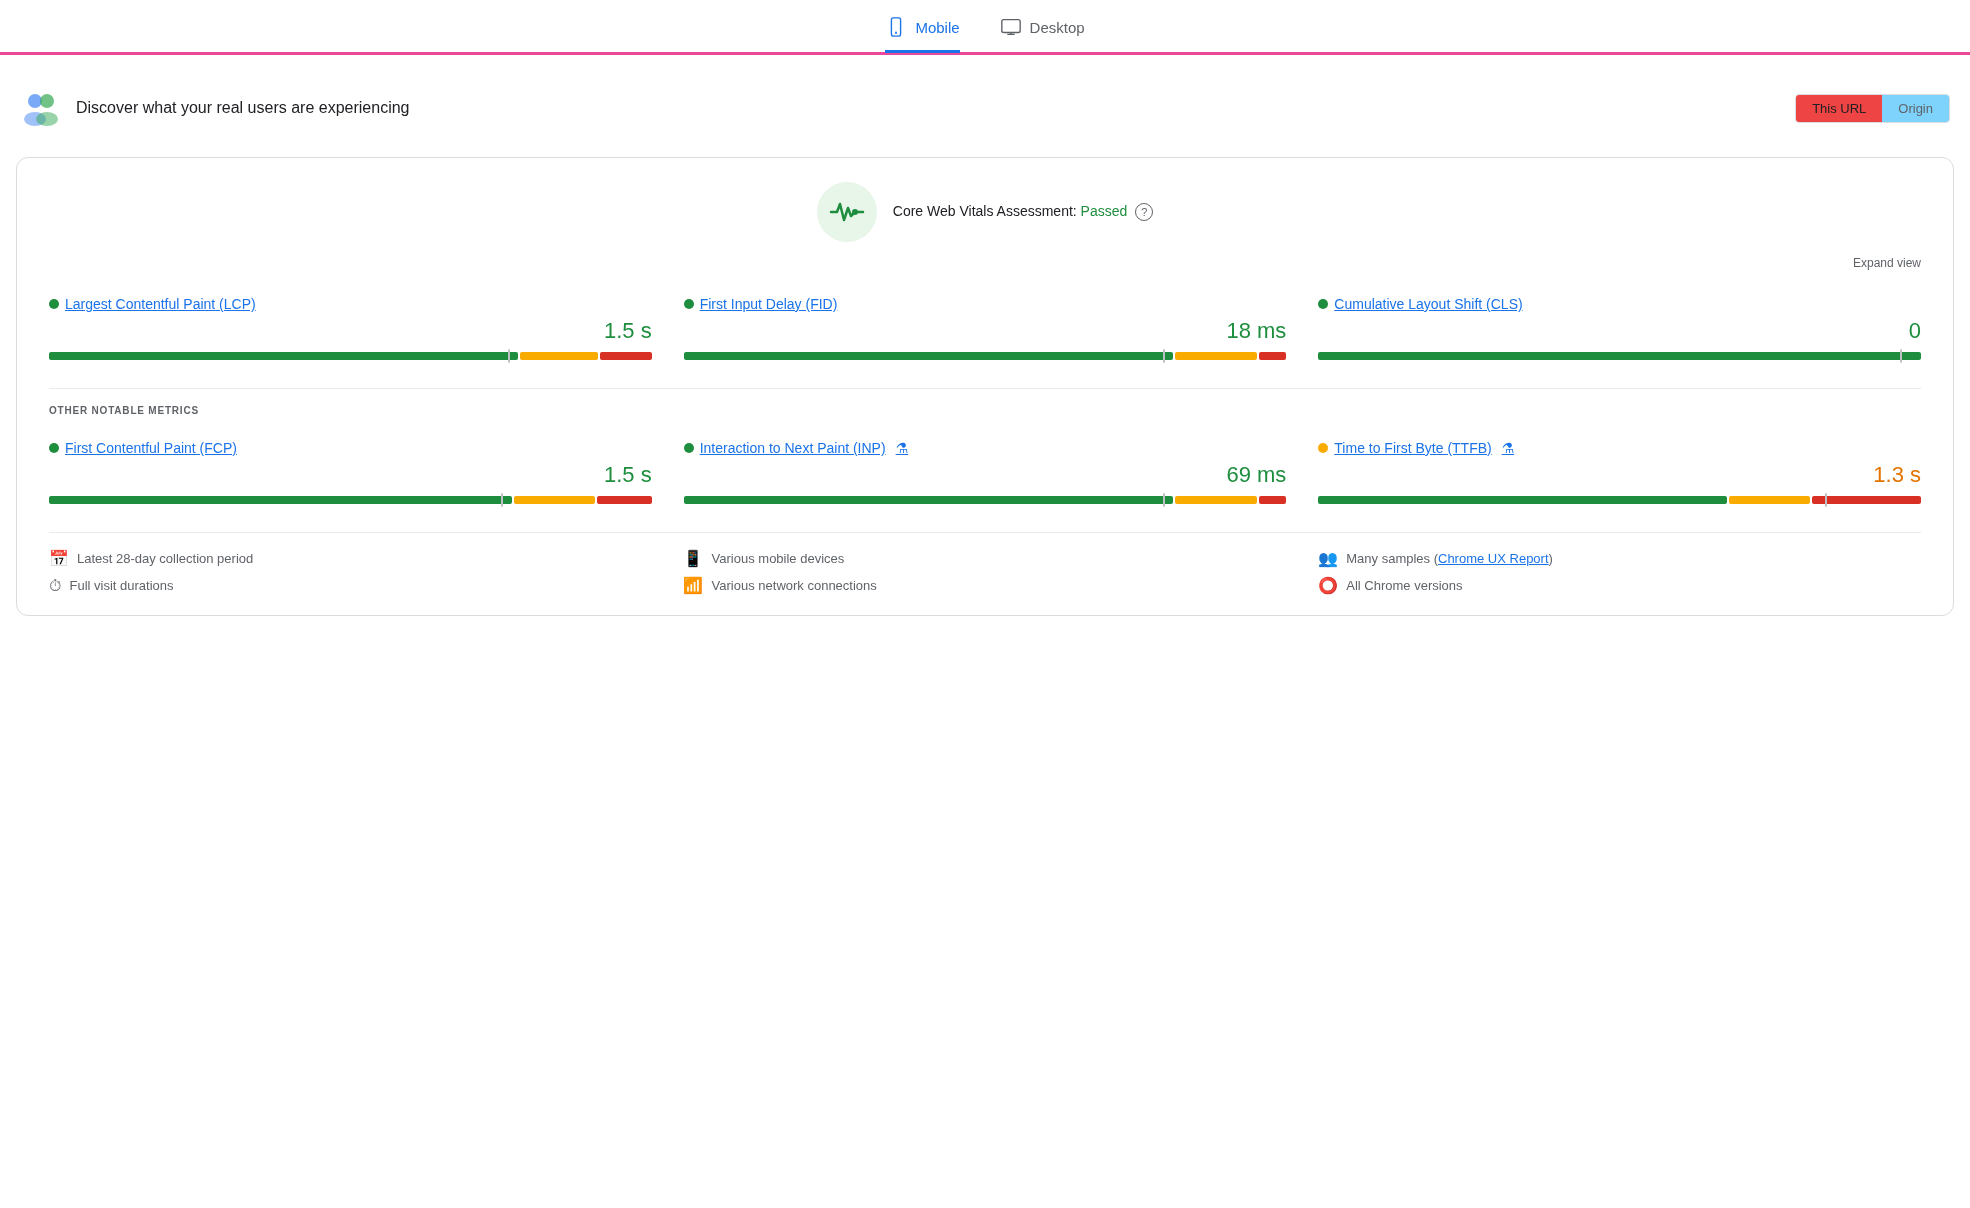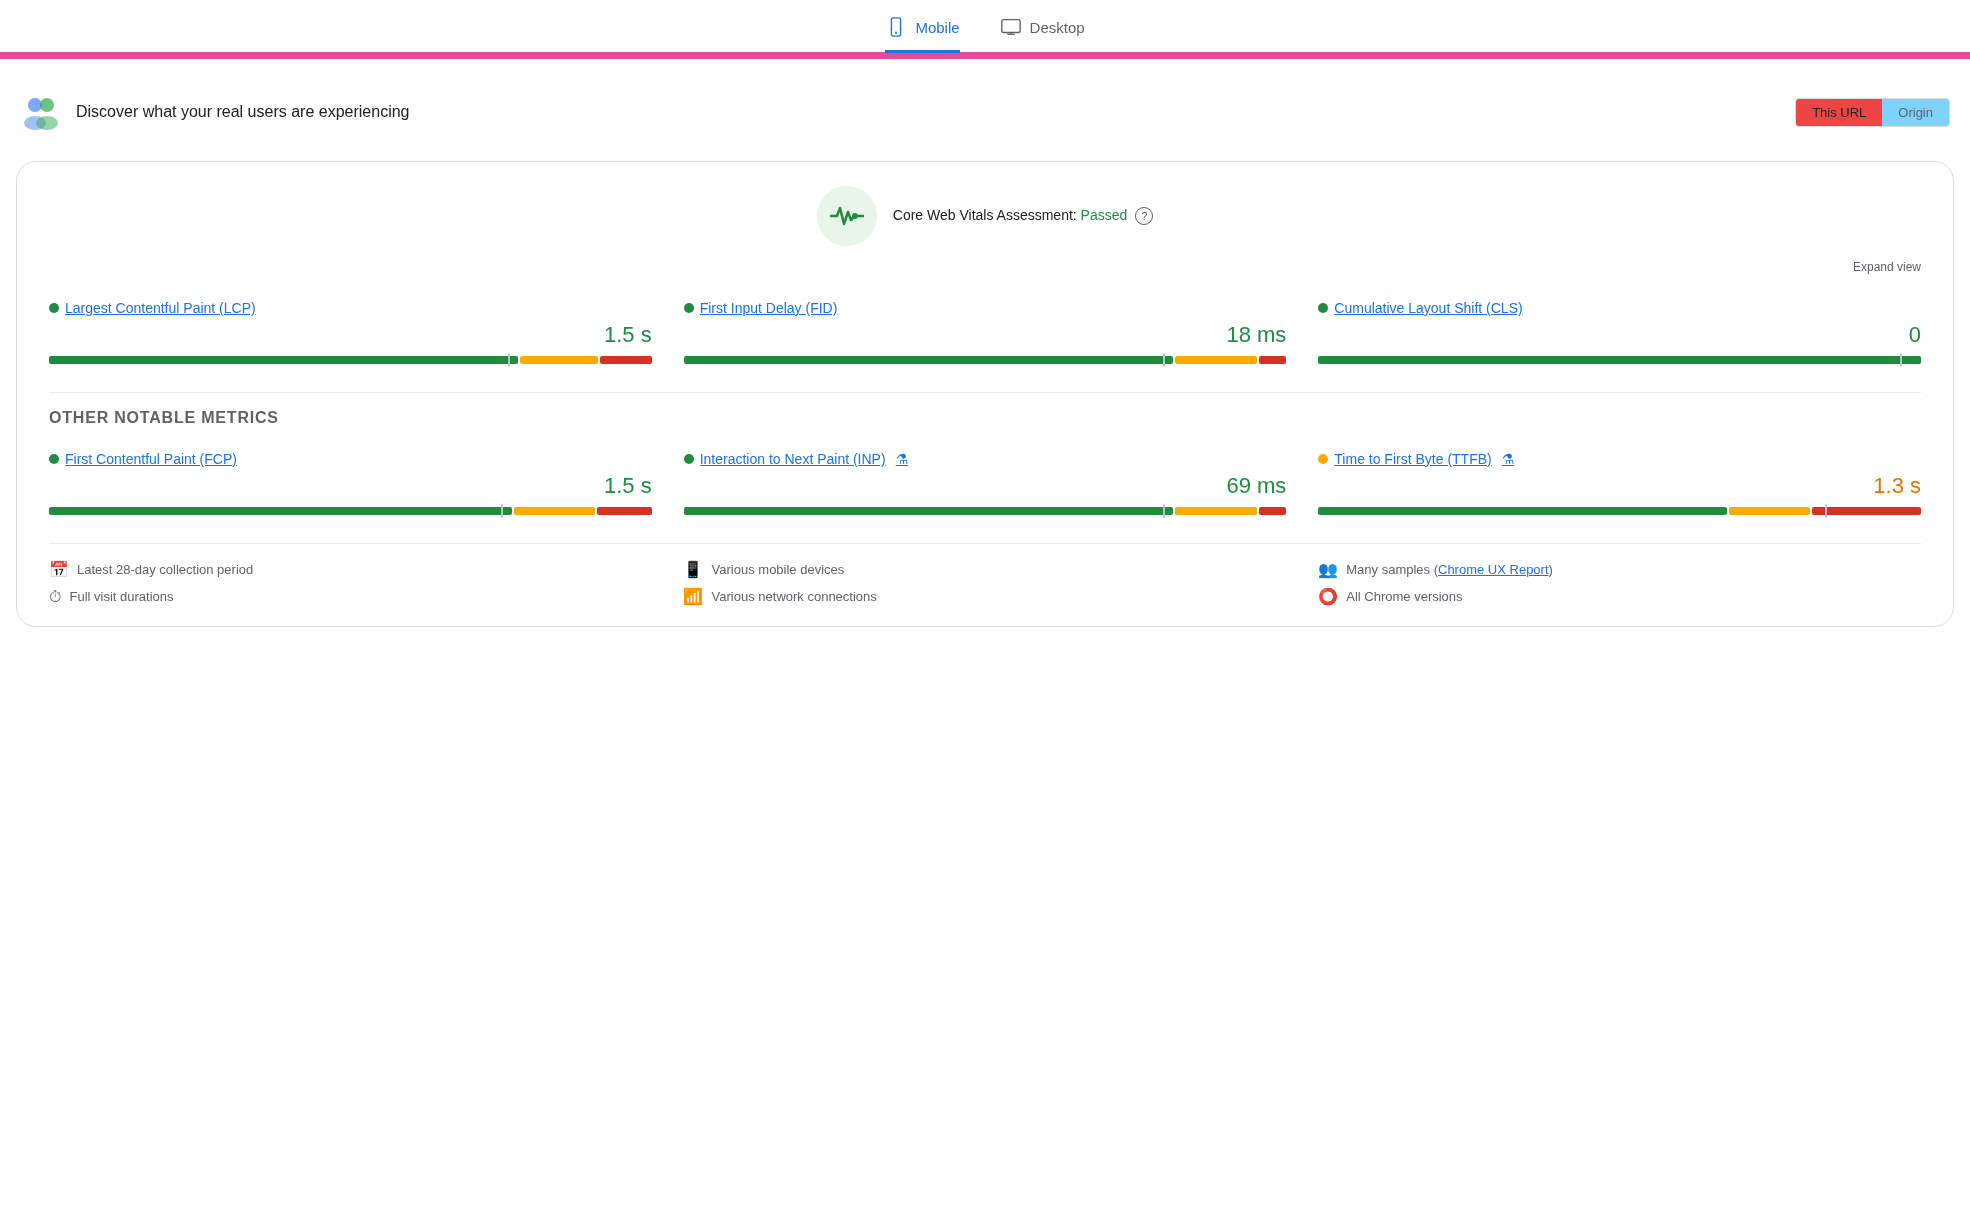--- a/index.html
+++ b/index.html
@@ -8,21 +8,21 @@
       background: #fff;
       color: #202124;
       font-size: 14px;
     }
 
     .top-tabs {
       display: flex;
       justify-content: center;
       gap: 40px;
       padding: 16px 0 0;
-      border-bottom: 7px solid #ec4899;
+      border-bottom: 3px solid #ec4899;
       margin-bottom: 20px;
     }
     .tab-item {
       display: flex;
       align-items: center;
       gap: 8px;
       padding-bottom: 12px;
       cursor: pointer;
       font-size: 15px;
       color: #5f6368;
@@ -73,21 +73,21 @@
       color: #5f6368;
     }
     .url-origin-btn.active {
       background: #ef4444;
       color: #202124;
       font-weight: 500;
     }
 
     .main-card {
       border: 1px solid #dadce0;
-      border-radius: 20px;
+      border-radius: 12px;
       margin: 0 16px 24px;
       padding: 24px 32px 20px;
     }
 
     .cwv-header {
       display: flex;
       align-items: center;
       justify-content: center;
       gap: 16px;
       margin-bottom: 12px;
@@ -185,21 +185,21 @@
       border-radius: 1px;
     }
 
     .divider {
       border: none;
       border-top: 1px solid #e8eaed;
       margin: 16px 0;
     }
 
     .other-metrics-label {
-      font-size: 16px;
+      font-size: 10px;
       font-weight: 600;
       color: #5f6368;
       letter-spacing: 0.8px;
       text-transform: uppercase;
       margin-bottom: 16px;
     }
 
     .lab-icon {
       font-size: 14px;
       margin-left: 4px;

